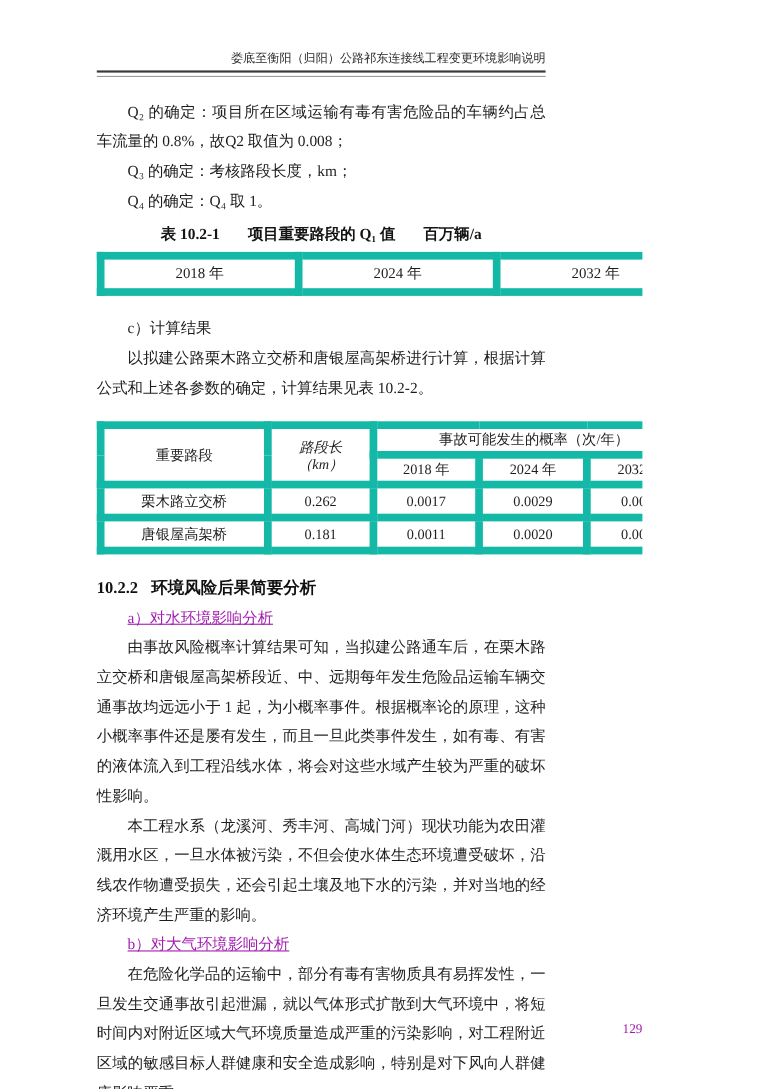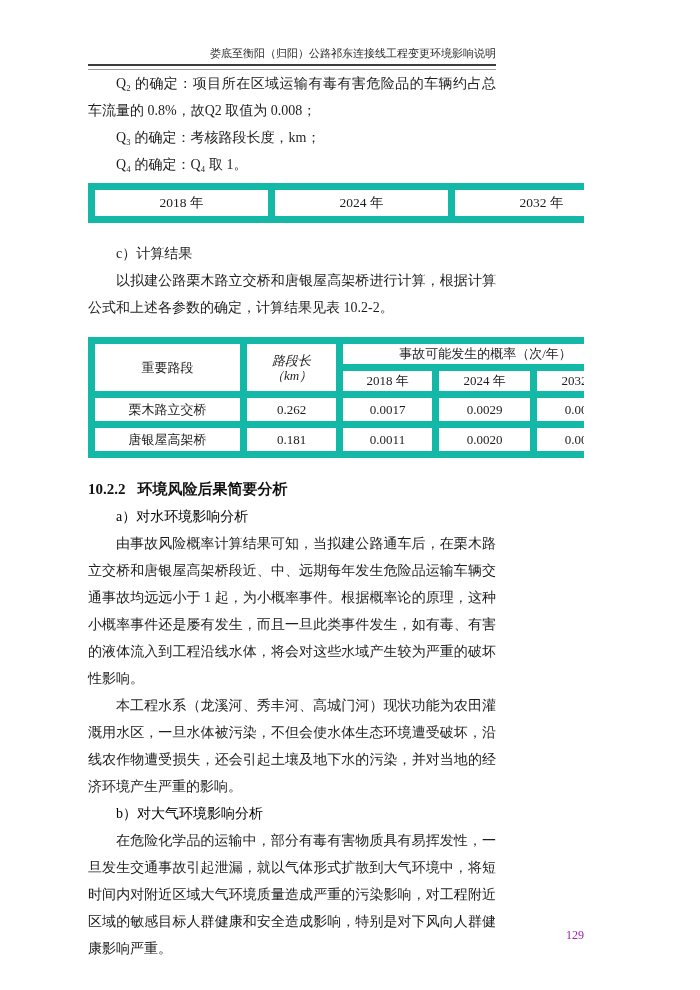--- a/index.html
+++ b/index.html
@@ -29,21 +29,21 @@
   }
   
   .para {
     margin: 0;
     font-size: 14px;
     line-height: 27px;
     text-align: justify;
     text-indent: 2em;
     color: #1d1d1d;
   }
-  .para.first { }
+  .para.first { margin-top: 19px; }
   .gap-c { margin-top: 17px; }
   
   .tbl-caption-1 {
     margin-top: 7px;
     text-align: center;
     font-weight: bold;
     font-size: 14px;
     line-height: 20px;
     color: #141414;
   }
@@ -87,21 +87,22 @@
     font-weight: bold;
     line-height: 27px;
     color: #111111;
   }
   .section-heading .sec-num { margin-right: 12px; }
   .sub-heading {
     margin: 0;
     font-size: 14px;
     line-height: 27px;
     text-indent: 2em;
-    color: #000000;
+    color: #a21caf;
+    text-decoration: underline;
   }
   
   .page-footer {
     position: absolute;
     left: 0;
     bottom: 47px;
     width: 100%;
     text-align: right;
     font-size: 12px;
     color: #a21caf;
@@ -114,20 +115,25 @@
 
   <div class="doc-header">
     <span>娄底至衡阳（归阳）公路祁东连接线工程变更环境影响说明</span>
   </div>
   <div class="header-rule"></div>
 
   <p class="para first">Q₂ 的确定：项目所在区域运输有毒有害危险品的车辆约占总车流量的 0.8%，故Q2 取值为 0.008；</p>
   <p class="para">Q₃ 的确定：考核路段长度，km；</p>
   <p class="para">Q₄ 的确定：Q₄ 取 1。</p>
 
+  <div class="tbl-caption-1">
+    <span class="cap-part">表 10.2-1</span>
+    <span class="cap-part">项目重要路段的 Q₁ 值</span>
+    <span class="cap-part">百万辆/a</span>
+  </div>
 
   <table class="doc-table t1">
     <colgroup>
         <col style="width:180px">
         <col style="width:180px">
         <col style="width:180px">
       </colgroup>
     <tbody>
       <tr>
         <td>2018 年</td>

